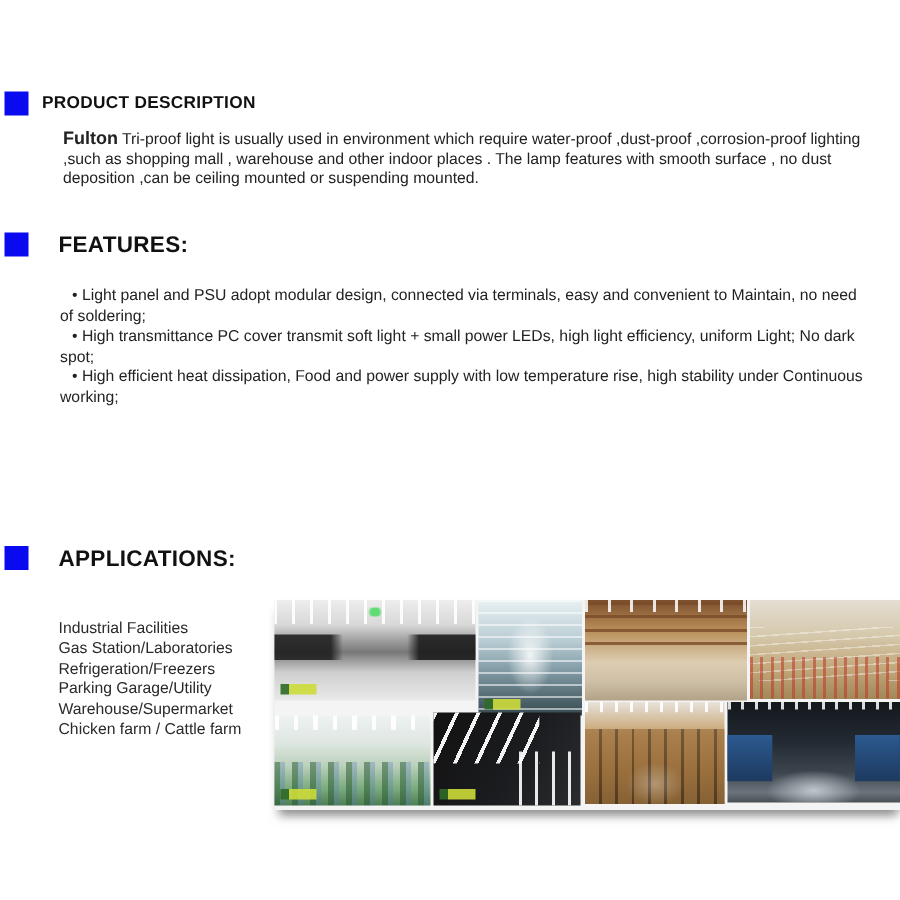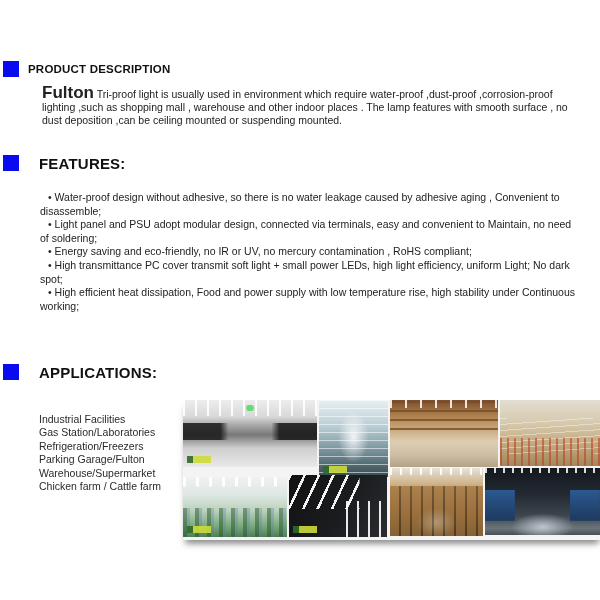--- a/index.html
+++ b/index.html
@@ -10,21 +10,21 @@
   
   .sq { position:absolute; width:16px; height:16px; background:#0a0af0; }
   .h-small { position:absolute; font-size:11.5px; font-weight:bold; color:#111; letter-spacing:.2px; }
   .h-big   { position:absolute; font-size:15px;  font-weight:bold; color:#111; letter-spacing:.2px;margin-left:12px; }
 
   
   .desc {
     position:absolute; left:42px; top:86px; width:543px;
     font-size:10.5px; line-height:13px; color:#222;
   }
-  .desc .brand { font-weight:bold; font-size:17px; }
+  .desc .brand { font-weight:bold; font-size:12px; }
 
   .features {
     position:absolute; left:40px; top:191px; width:540px;
     font-size:10.5px; line-height:13.6px; color:#222;
   }
   .features p { margin:0; text-indent:8px; }
 
   .apps-list {
     position:absolute; left:39px; top:413px; width:150px;
     font-size:10.5px; line-height:13.4px; color:#2a2a2a;
@@ -109,35 +109,33 @@
 
   <div class="sq" style="left:3px; top:61px;"></div>
   <div class="h-small" style="left:28px; top:63px;">PRODUCT DESCRIPTION</div>
 
   <div class="desc"><span class="brand">Fulton</span><span> Tri-proof light is usually used in environment which require water-proof ,dust-proof ,corrosion-proof lighting ,such as shopping mall , warehouse and other indoor places . The lamp features with smooth surface , no dust deposition ,can be ceiling mounted or suspending mounted.</span></div>
 
   <div class="sq" style="left:3px; top:155px;"></div>
   <div class="h-big" style="left:27px; top:155px;">FEATURES:</div>
 
   <div class="features">
-    <p>• Water-proof design without adhesive, so there is no water leakage caused by adhesive aging , Convenient to disassemble;</p>
     <p>• Light panel and PSU adopt modular design, connected via terminals, easy and convenient to Maintain, no need of soldering;</p>
-    <p>• Energy saving and eco-friendly, no IR or UV, no mercury contamination ,  RoHS compliant;</p>
     <p>• High transmittance PC cover transmit soft light + small power LEDs, high light efficiency, uniform Light; No dark spot;</p>
     <p>• High efficient heat dissipation, Food and power supply with low temperature rise, high stability under Continuous working;</p>
   </div>
 
   <div class="sq" style="left:3px; top:364px;"></div>
   <div class="h-big" style="left:27px; top:364px;">APPLICATIONS:</div>
 
   <div class="apps-list">
     <div>Industrial Facilities</div>
     <div>Gas Station/Laboratories</div>
     <div>Refrigeration/Freezers</div>
-    <div>Parking Garage/Fulton</div>
+    <div>Parking Garage/Utility</div>
     <div>Warehouse/Supermarket</div>
     <div>Chicken farm / Cattle farm</div>
   </div>
 
   <div class="collage">
     <div class="tile t1">
       <div class="wm"></div>
     </div>
     <div class="tile t2">
       <div class="wm"></div>

